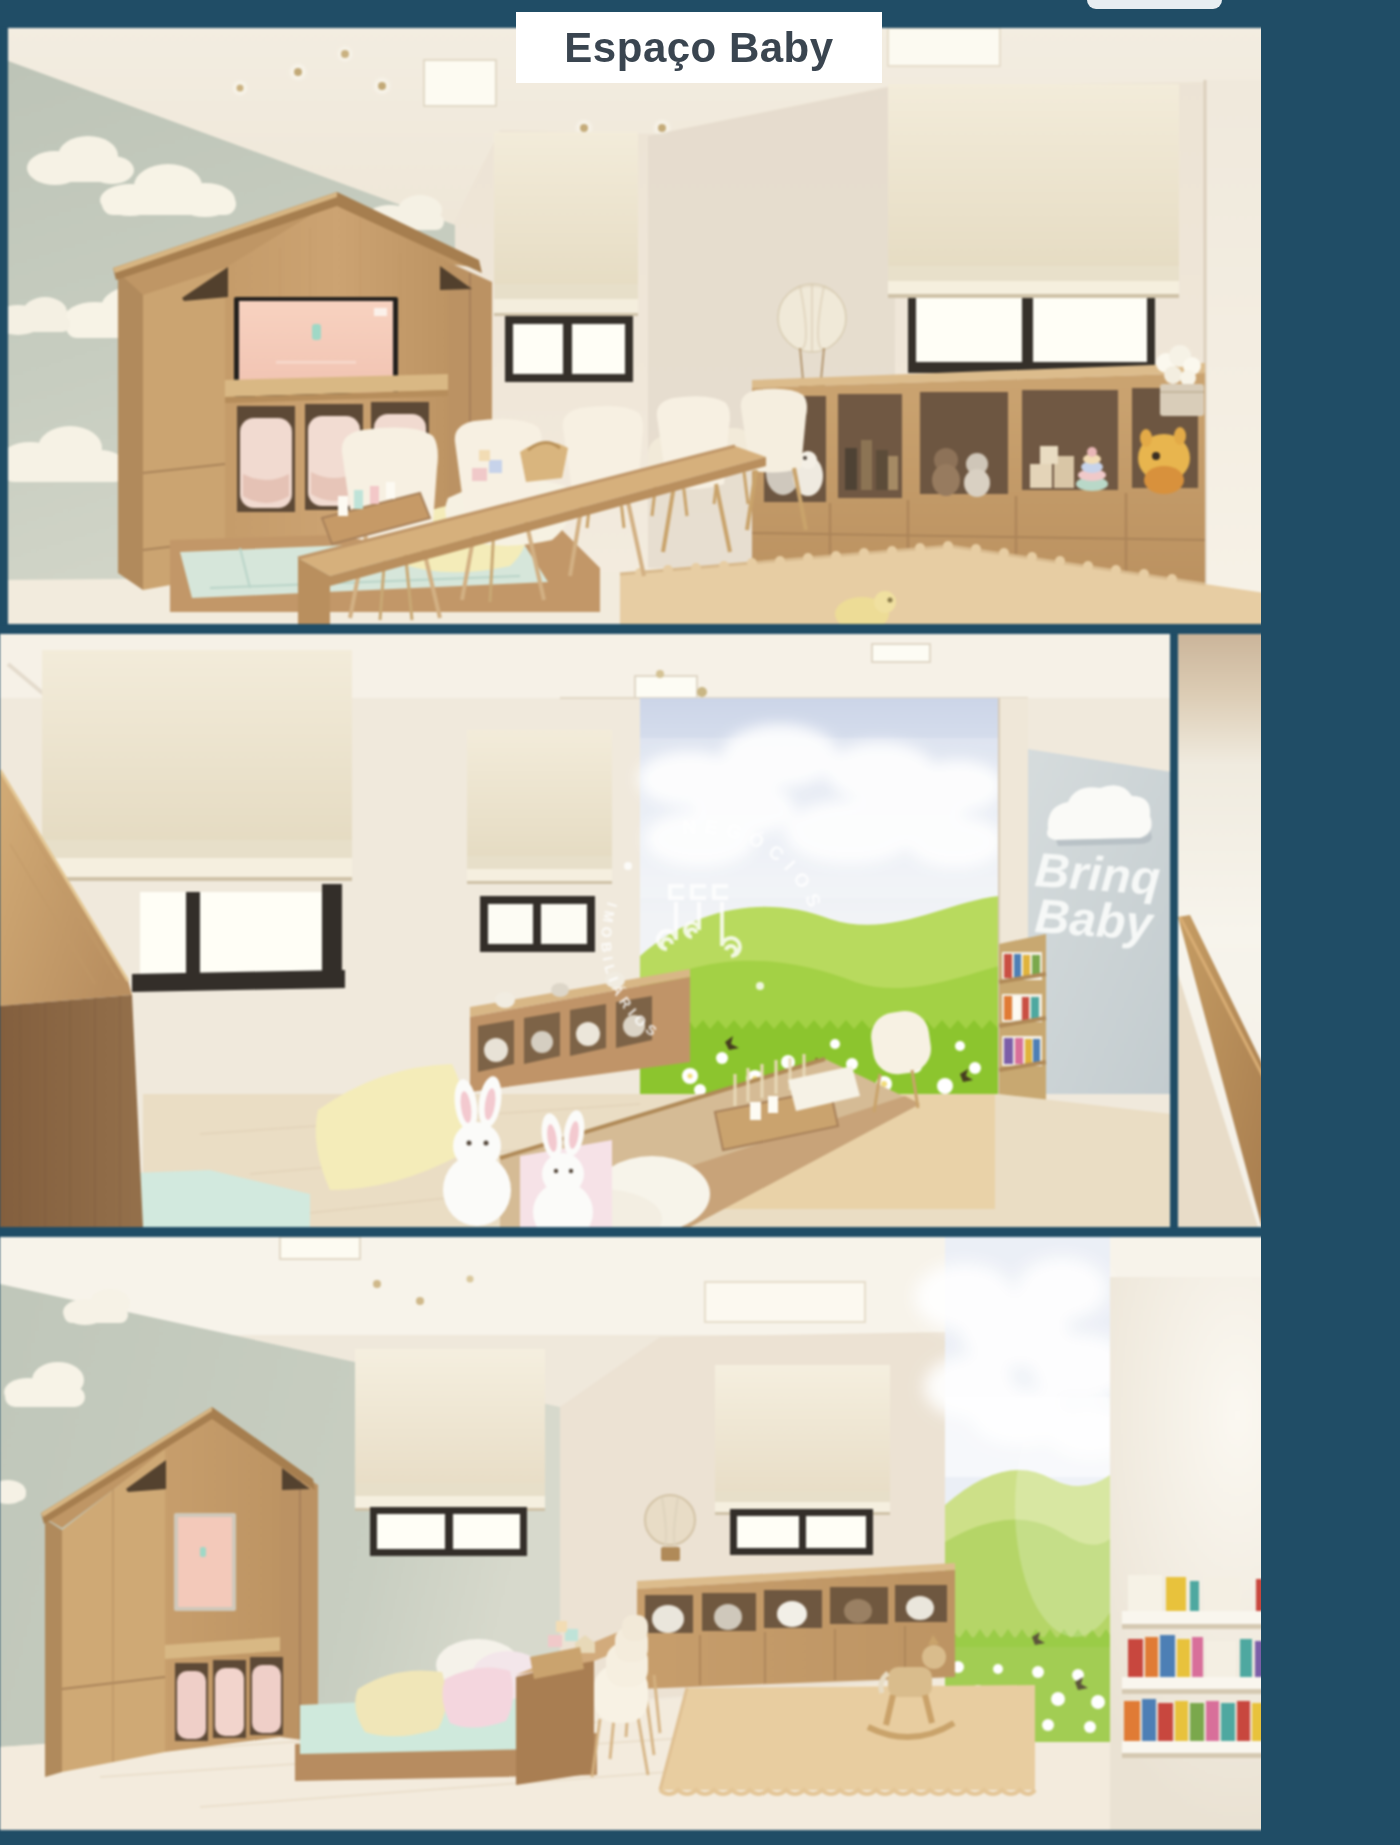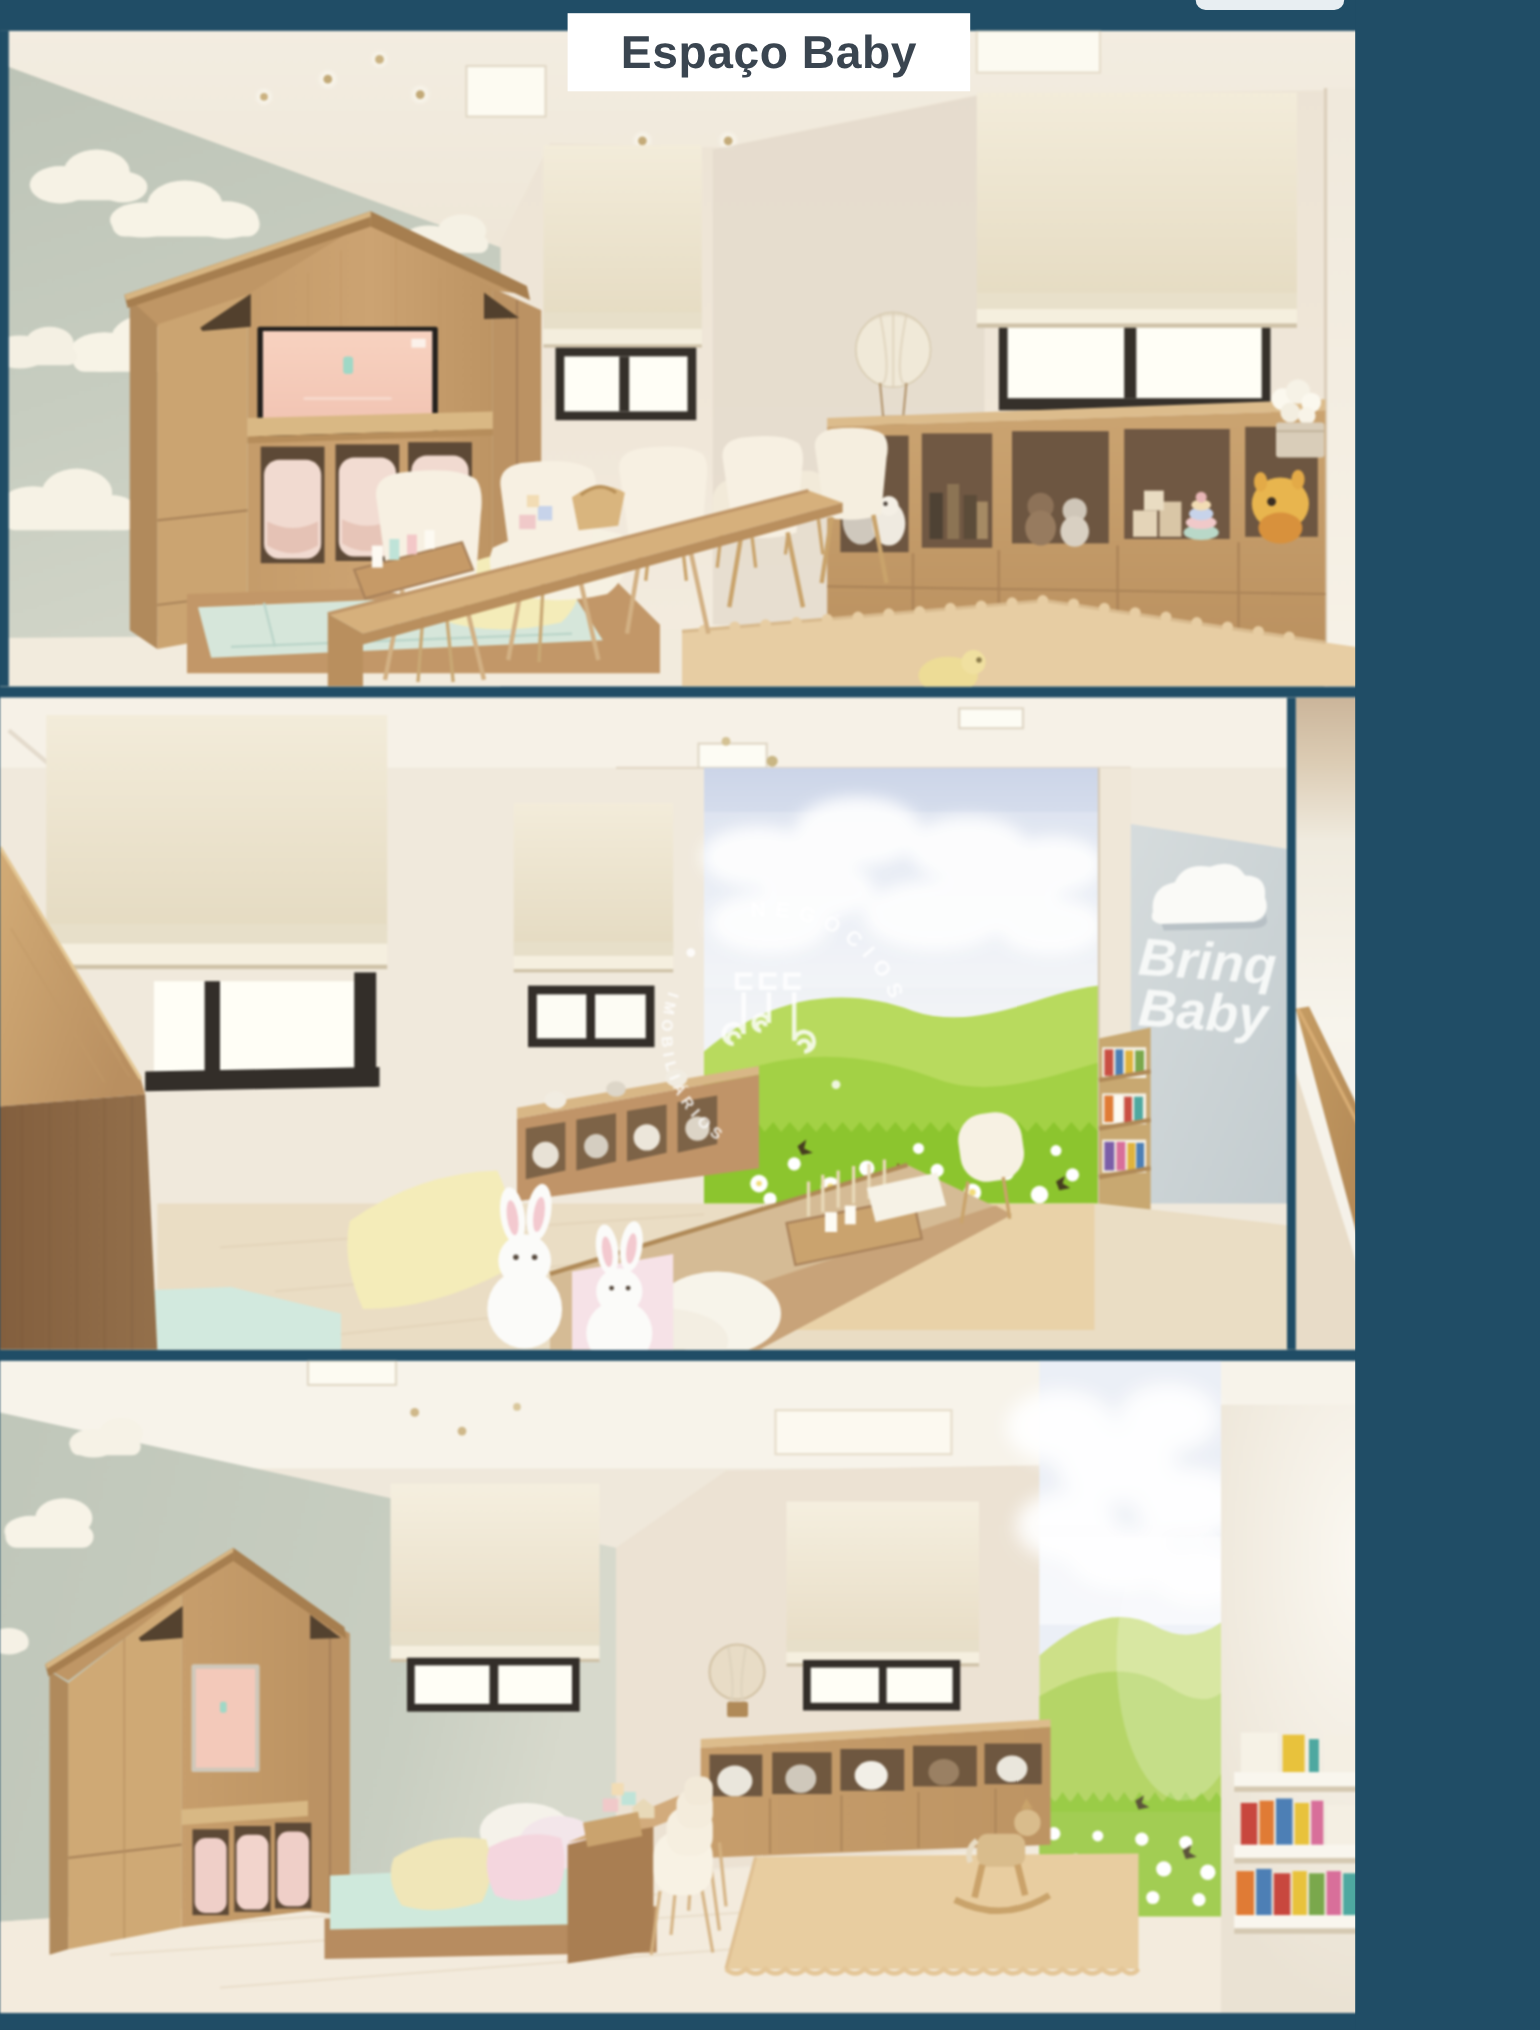--- a/index.html
+++ b/index.html
@@ -1,15 +1,15 @@
 <!DOCTYPE html>
 <html><head><meta charset="utf-8"><title>Espaço Baby</title>
 <style>
 html,body{margin:0;padding:0;background:#204d66;}
-#stage{position:relative;width:1232px;height:1845px;background:#204d66;overflow:hidden;font-family:"Liberation Sans",sans-serif;}
+#stage{position:relative;width:1232px;height:1845px;background:#204d66;overflow:hidden;font-family:"Liberation Sans",sans-serif;padding-left:29px;}
 .a{position:absolute;}
 </style></head>
 <body>
 <div id="stage">
 
 <svg class="a" style="left:0;top:28px;filter:blur(1.1px)" width="1400" height="596" viewBox="0 0 1400 596">
 <defs>
 <linearGradient id="p1base" x1="0" y1="0" x2="0" y2="1">
 <stop offset="0" stop-color="#ece3d4"></stop>
           <stop offset="0.6" stop-color="#f0e7d9"></stop>

